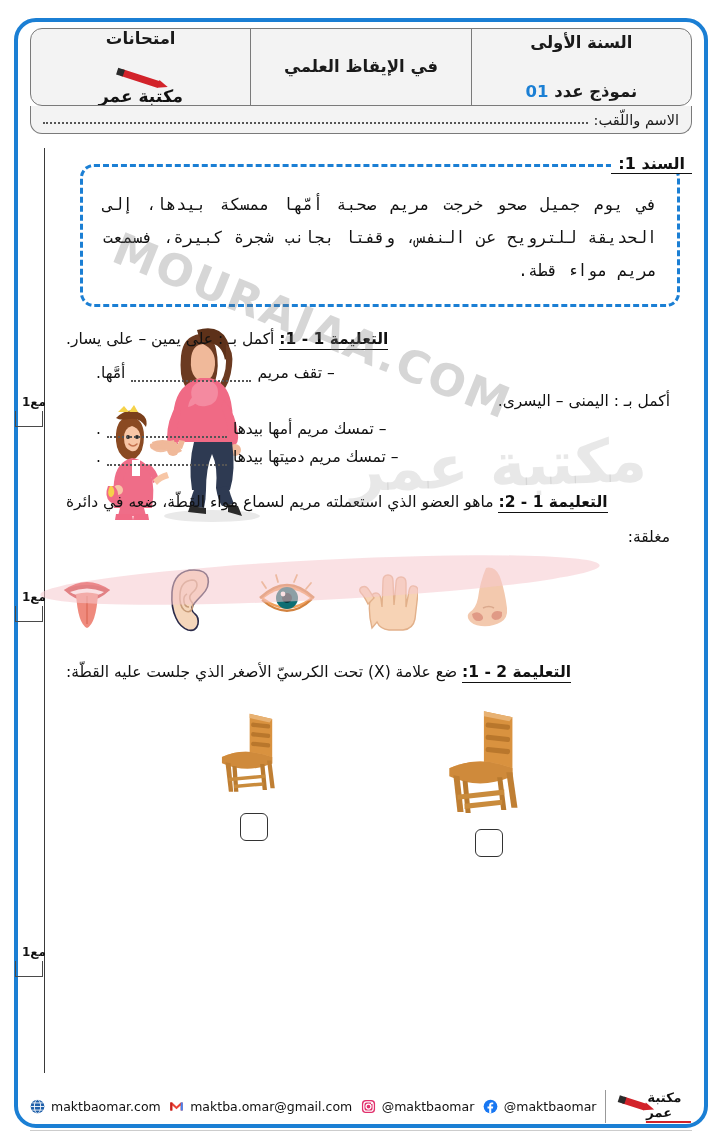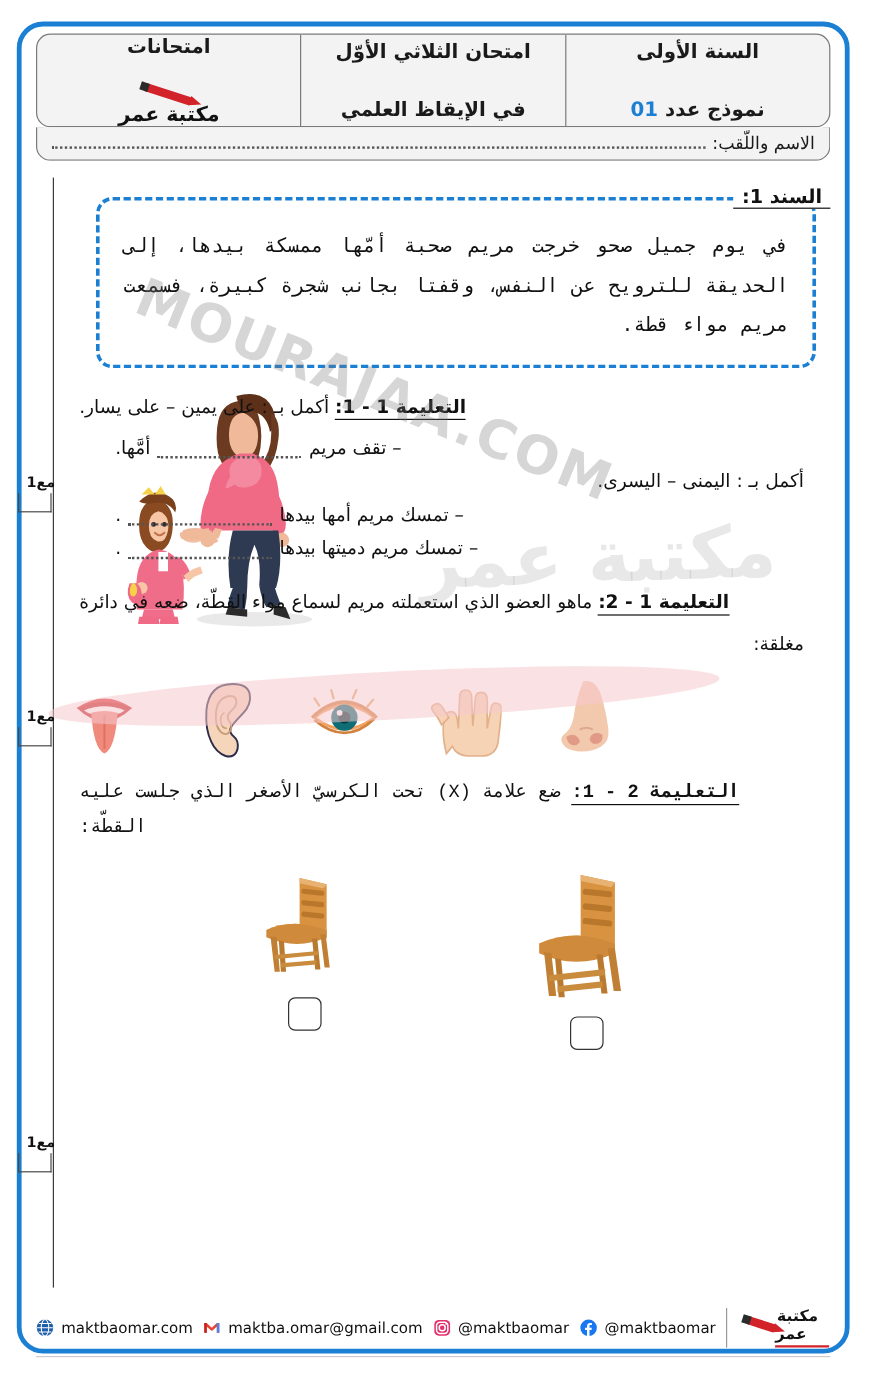--- a/index.html
+++ b/index.html
@@ -118,21 +118,20 @@
 
   <div class="hcell divider">
     <div class="hline">السنة الأولى</div>
     <div class="hline">
       <span>نموذج عدد</span>
       <span class="num">01</span>
     </div>
   </div>
 
   <div class="hcell divider">
-    <div class="hline">امتحان الثلاثي الأوّل</div>
     <div class="hline">في الإيقاظ العلمي</div>
   </div>
 
   <div class="hcell">
     <div class="hline">امتحانات</div>
     <div class="brand-logo">
       <div class="pen">
           <i></i>
         </div>
       <div class="brand-ar">مكتبة عمر</div>
@@ -300,21 +299,21 @@
         <path d="M30 4 q-6 14 -8 30 q-2 10 -8 14 q-4 3 -1 8 q3 5 12 6 q12 1 20 -4 q7 -4 6 -14 q-2 -16 -6 -28 q-3 -10 -9 -12 q-4 -1 -6 0z" fill="#f3c9ae"></path>
         <path d="M16 50 q6 -4 10 1 q3 4 -2 6 q-7 1 -8 -7z" fill="#e09a86"></path>
         <path d="M46 48 q-7 -3 -10 2 q-2 4 3 6 q8 0 7 -8z" fill="#e09a86"></path>
         <path d="M27 44 q6 -3 11 0" fill="none" stroke="#dba98d" stroke-width="1.6"></path>
       </svg>
     </div>
 
   </div>
 
 
-  <div class="instr" style="margin-top:12px;font-family:Liberation Mono, monospace;">
+  <div class="instr" style="margin-top:24px;">
     <span class="instr-title">التعليمة 2 - 1:</span>
     <span class="instr-body">ضع علامة (X) تحت الكرسيّ الأصغر الذي جلست عليه القطّة:</span>
   </div>
 
   <div class="chairs">
 
     <div class="chair-col">
       <svg viewBox="0 0 90 110" width="78" height="96" aria-hidden="true">
         <path d="M40 12 l26 6 l0 52 l-26 -5z" fill="#d9923f"></path>
         <path d="M40 12 l26 6 l-3 4 l-23 -5z" fill="#e8b273"></path>

